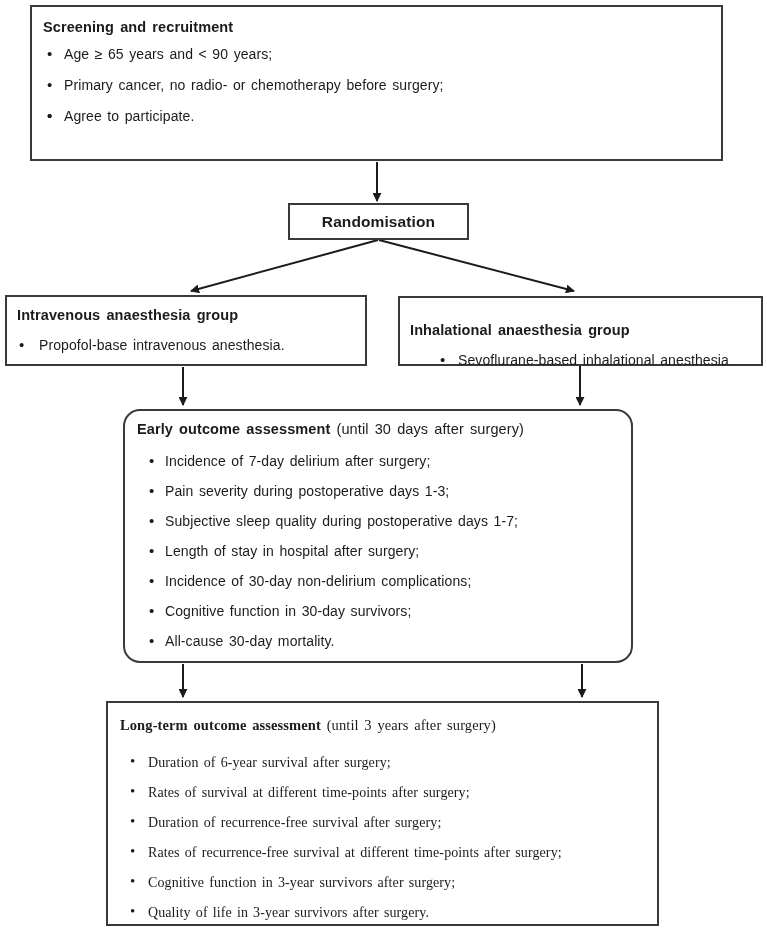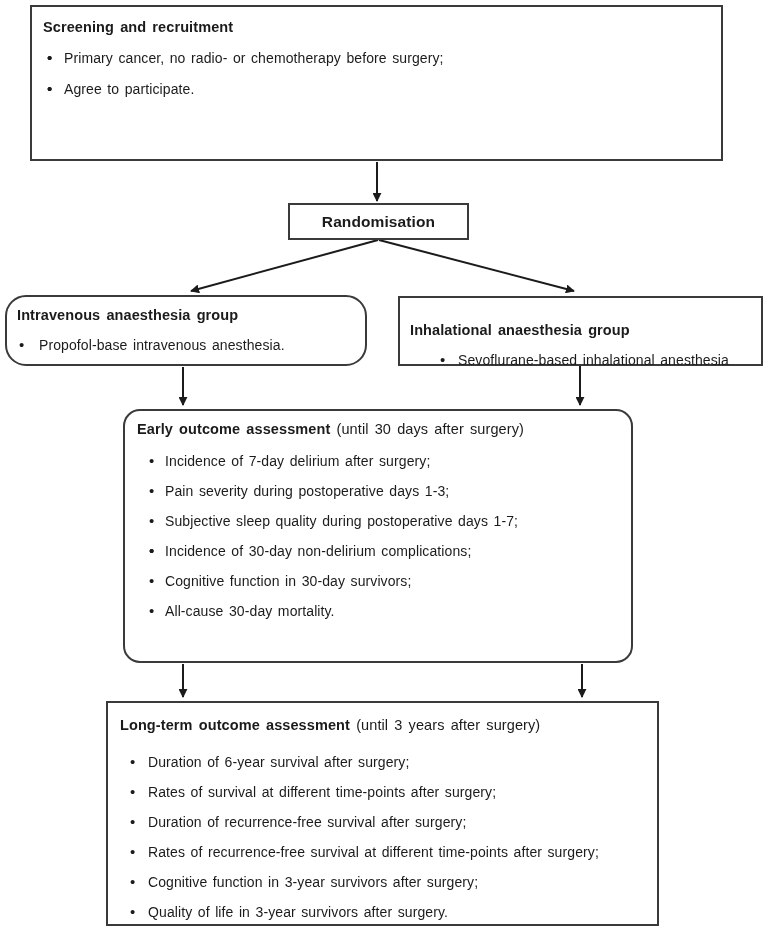--- a/index.html
+++ b/index.html
@@ -61,38 +61,38 @@
   .box.screening li .dot { left: 4px; }
 
   
   .box.randomisation {
     left: 288px; top: 203px; width: 181px; height: 37px;
     display: flex; align-items: center; justify-content: center; text-align: center;
   }
   .box.randomisation .box-title { font-size: 15.5px; }
 
   
-  .box.iv-group { left: 5px; top: 295px; width: 362px; height: 71px; padding: 9px 8px 0 10px; border-radius: 21px; }
+  .box.iv-group { left: 5px; top: 295px; width: 362px; height: 71px; padding: 9px 8px 0 10px; }
   .box.iv-group ul { margin-top: 11px; }
   .box.iv-group li { padding-left: 22px; }
   .box.iv-group li .dot { left: 2px; }
 
   .box.inh-group { left: 398px; top: 296px; width: 365px; height: 70px; padding: 23px 8px 0 10px; }
   .box.inh-group ul { margin-top: 11px; }
   .box.inh-group li { padding-left: 48px; }
   .box.inh-group li .dot { left: 30px; }
 
   
   .box.early { left: 123px; top: 409px; width: 510px; height: 254px; padding: 9px 8px 0 12px; border-radius: 17px; }
   .box.early ul { margin-top: 13px; }
   .box.early li { padding-left: 28px; margin-bottom: 11px; }
   .box.early li .dot { left: 12px; }
 
   
-  .box.longterm { left: 106px; top: 701px; width: 553px; height: 225px; padding: 13px 8px 0 12px; }
+  .box.longterm { left: 106px; top: 701px; width: 553px; height: 225px; padding: 13px 8px 0 12px; font-family: Liberation Serif, serif; }
   .box.longterm ul { margin-top: 18px; }
   .box.longterm li { padding-left: 28px; margin-bottom: 11px; }
   .box.longterm li .dot { left: 10px; }
 </style>
 </head>
 <body>
 
 <div class="canvas">
 
   <svg class="arrows" width="767" height="932" viewBox="0 0 767 932">
@@ -106,21 +106,21 @@
     <line x1="379" y1="240" x2="574" y2="291" stroke="#1b1b1b" stroke-width="2" marker-end="url(#ah)"></line>
     <line x1="183" y1="367" x2="183" y2="405" stroke="#1b1b1b" stroke-width="2" marker-end="url(#ah)"></line>
     <line x1="580" y1="364" x2="580" y2="405" stroke="#1b1b1b" stroke-width="2" marker-end="url(#ah)"></line>
     <line x1="183" y1="664" x2="183" y2="697" stroke="#1b1b1b" stroke-width="2" marker-end="url(#ah)"></line>
     <line x1="582" y1="664" x2="582" y2="697" stroke="#1b1b1b" stroke-width="2" marker-end="url(#ah)"></line>
   </svg>
 
   <div class="box screening">
     <div class="box-title">Screening and recruitment</div>
     <ul>
-      <li><span class="dot">•</span></li>
+      <li><span class="dot">•</span><span>Age ≥ 65 years and &lt; 90 years;</span></li>
       <li><span class="dot">•</span><span>Primary cancer, no radio- or chemotherapy before surgery;</span></li>
       <li><span class="dot">•</span></li>
       <li><span class="dot">•</span><span>Agree to participate.</span></li>
     </ul>
   </div>
 
   <div class="box randomisation">
     <div class="box-title">Randomisation</div>
   </div>
 
@@ -137,21 +137,21 @@
       <li><span class="dot">•</span><span>Sevoflurane-based inhalational anesthesia</span></li>
     </ul>
   </div>
 
   <div class="box early">
     <div class="box-title"><span>Early outcome assessment</span><span class="title-suffix"> (until 30 days after surgery)</span></div>
     <ul>
       <li><span class="dot">•</span><span>Incidence of 7-day delirium after surgery;</span></li>
       <li><span class="dot">•</span><span>Pain severity during postoperative days 1-3;</span></li>
       <li><span class="dot">•</span><span>Subjective sleep quality during postoperative days 1-7;</span></li>
-      <li><span class="dot">•</span></li>
+      <li><span class="dot">•</span><span>Length of stay in hospital after surgery;</span></li>
       <li><span class="dot">•</span><span>Incidence of 30-day non-delirium complications;</span></li>
       <li><span class="dot">•</span><span>Cognitive function in 30-day survivors;</span></li>
       <li><span class="dot">•</span><span>All-cause 30-day mortality.</span></li>
     </ul>
   </div>
 
   <div class="box longterm">
     <div class="box-title"><span>Long-term outcome assessment</span><span class="title-suffix"> (until 3 years after surgery)</span></div>
     <ul>
       <li><span class="dot">•</span><span>Duration of 6-year survival after surgery;</span></li>

